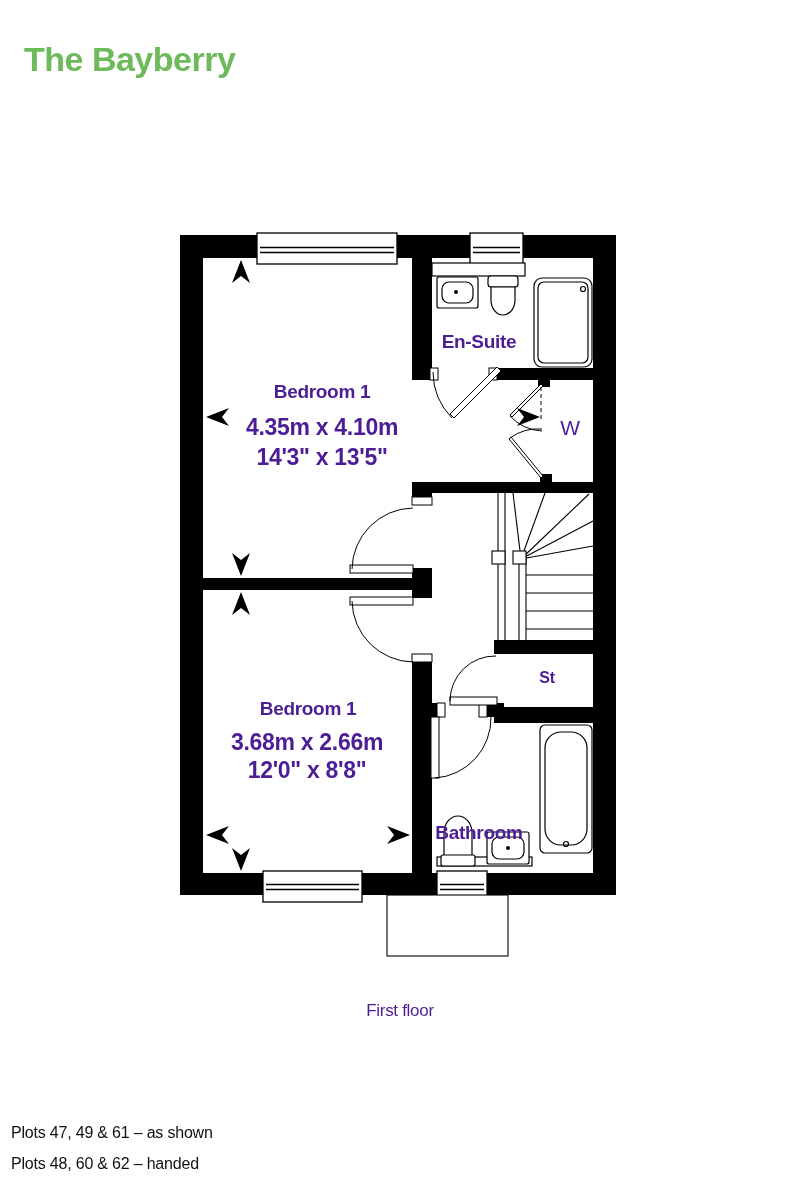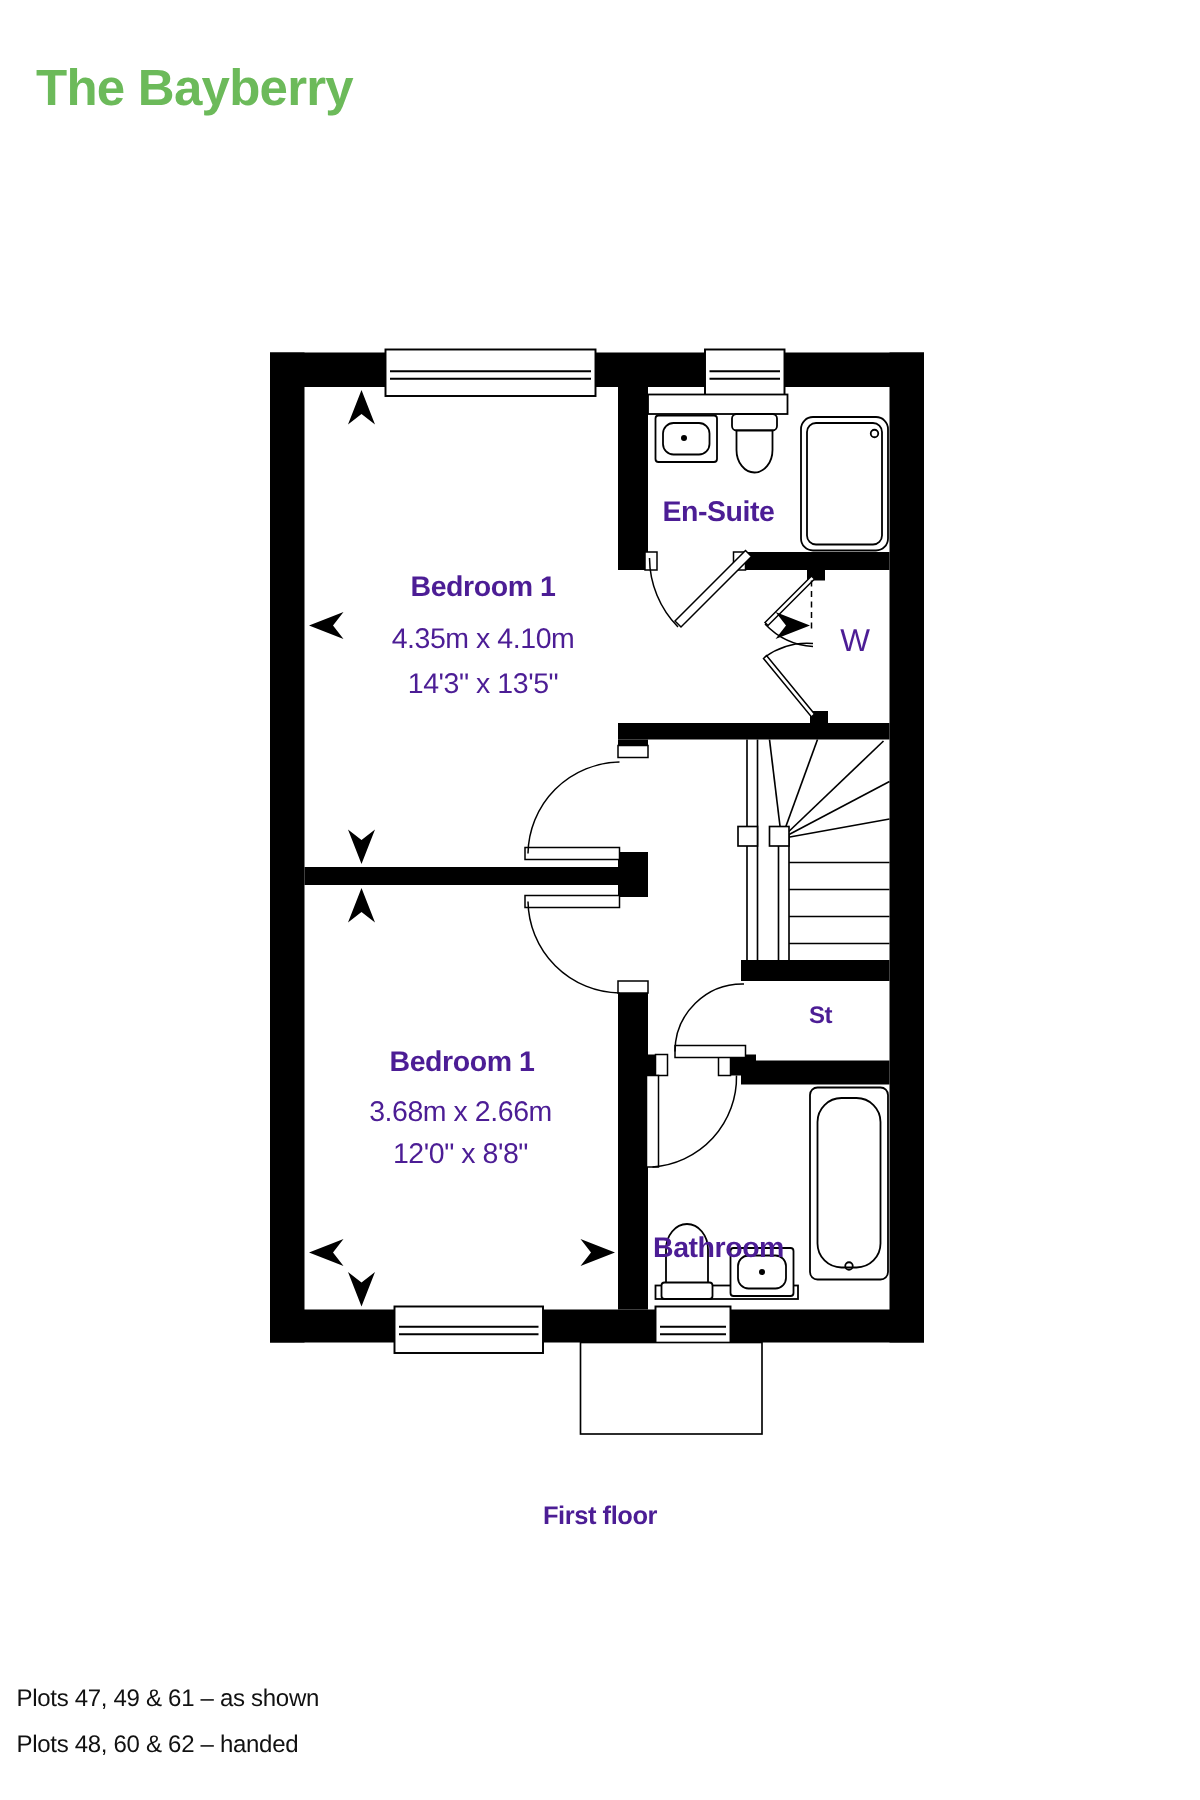--- a/index.html
+++ b/index.html
@@ -10,25 +10,25 @@
   .page-title{
     position:absolute;left:24px;top:40px;margin:0;
     font-size:34px;font-weight:700;letter-spacing:-0.5px;color:#6CBA5A;text-align:right;
   }
   .plan-svg{position:absolute;left:0;top:0;}
   .label{
     position:absolute;transform:translate(-50%,-50%);
     white-space:nowrap;letter-spacing:-0.3px;color:#4c1d95;
   }
   .room-name{font-size:19px;font-weight:700;}
-  .room-dim{font-size:19px;font-weight:400;}
+  .room-dim{font-size:23px;font-weight:700;}
   .small-room{font-size:19px;font-weight:700;}
   .abbr-w{font-size:21px;font-weight:400;}
   .abbr-st{font-size:16px;font-weight:700;}
-  .floor-caption{font-size:17px;font-weight:700;}
+  .floor-caption{font-size:17px;font-weight:400;}
   .plot-note{
     position:absolute;left:11px;font-size:16px;font-weight:400;
     letter-spacing:-0.2px;white-space:nowrap;
   }
 </style>
 </head>
 <body>
 
 <h1 class="page-title">The Bayberry</h1>
 

